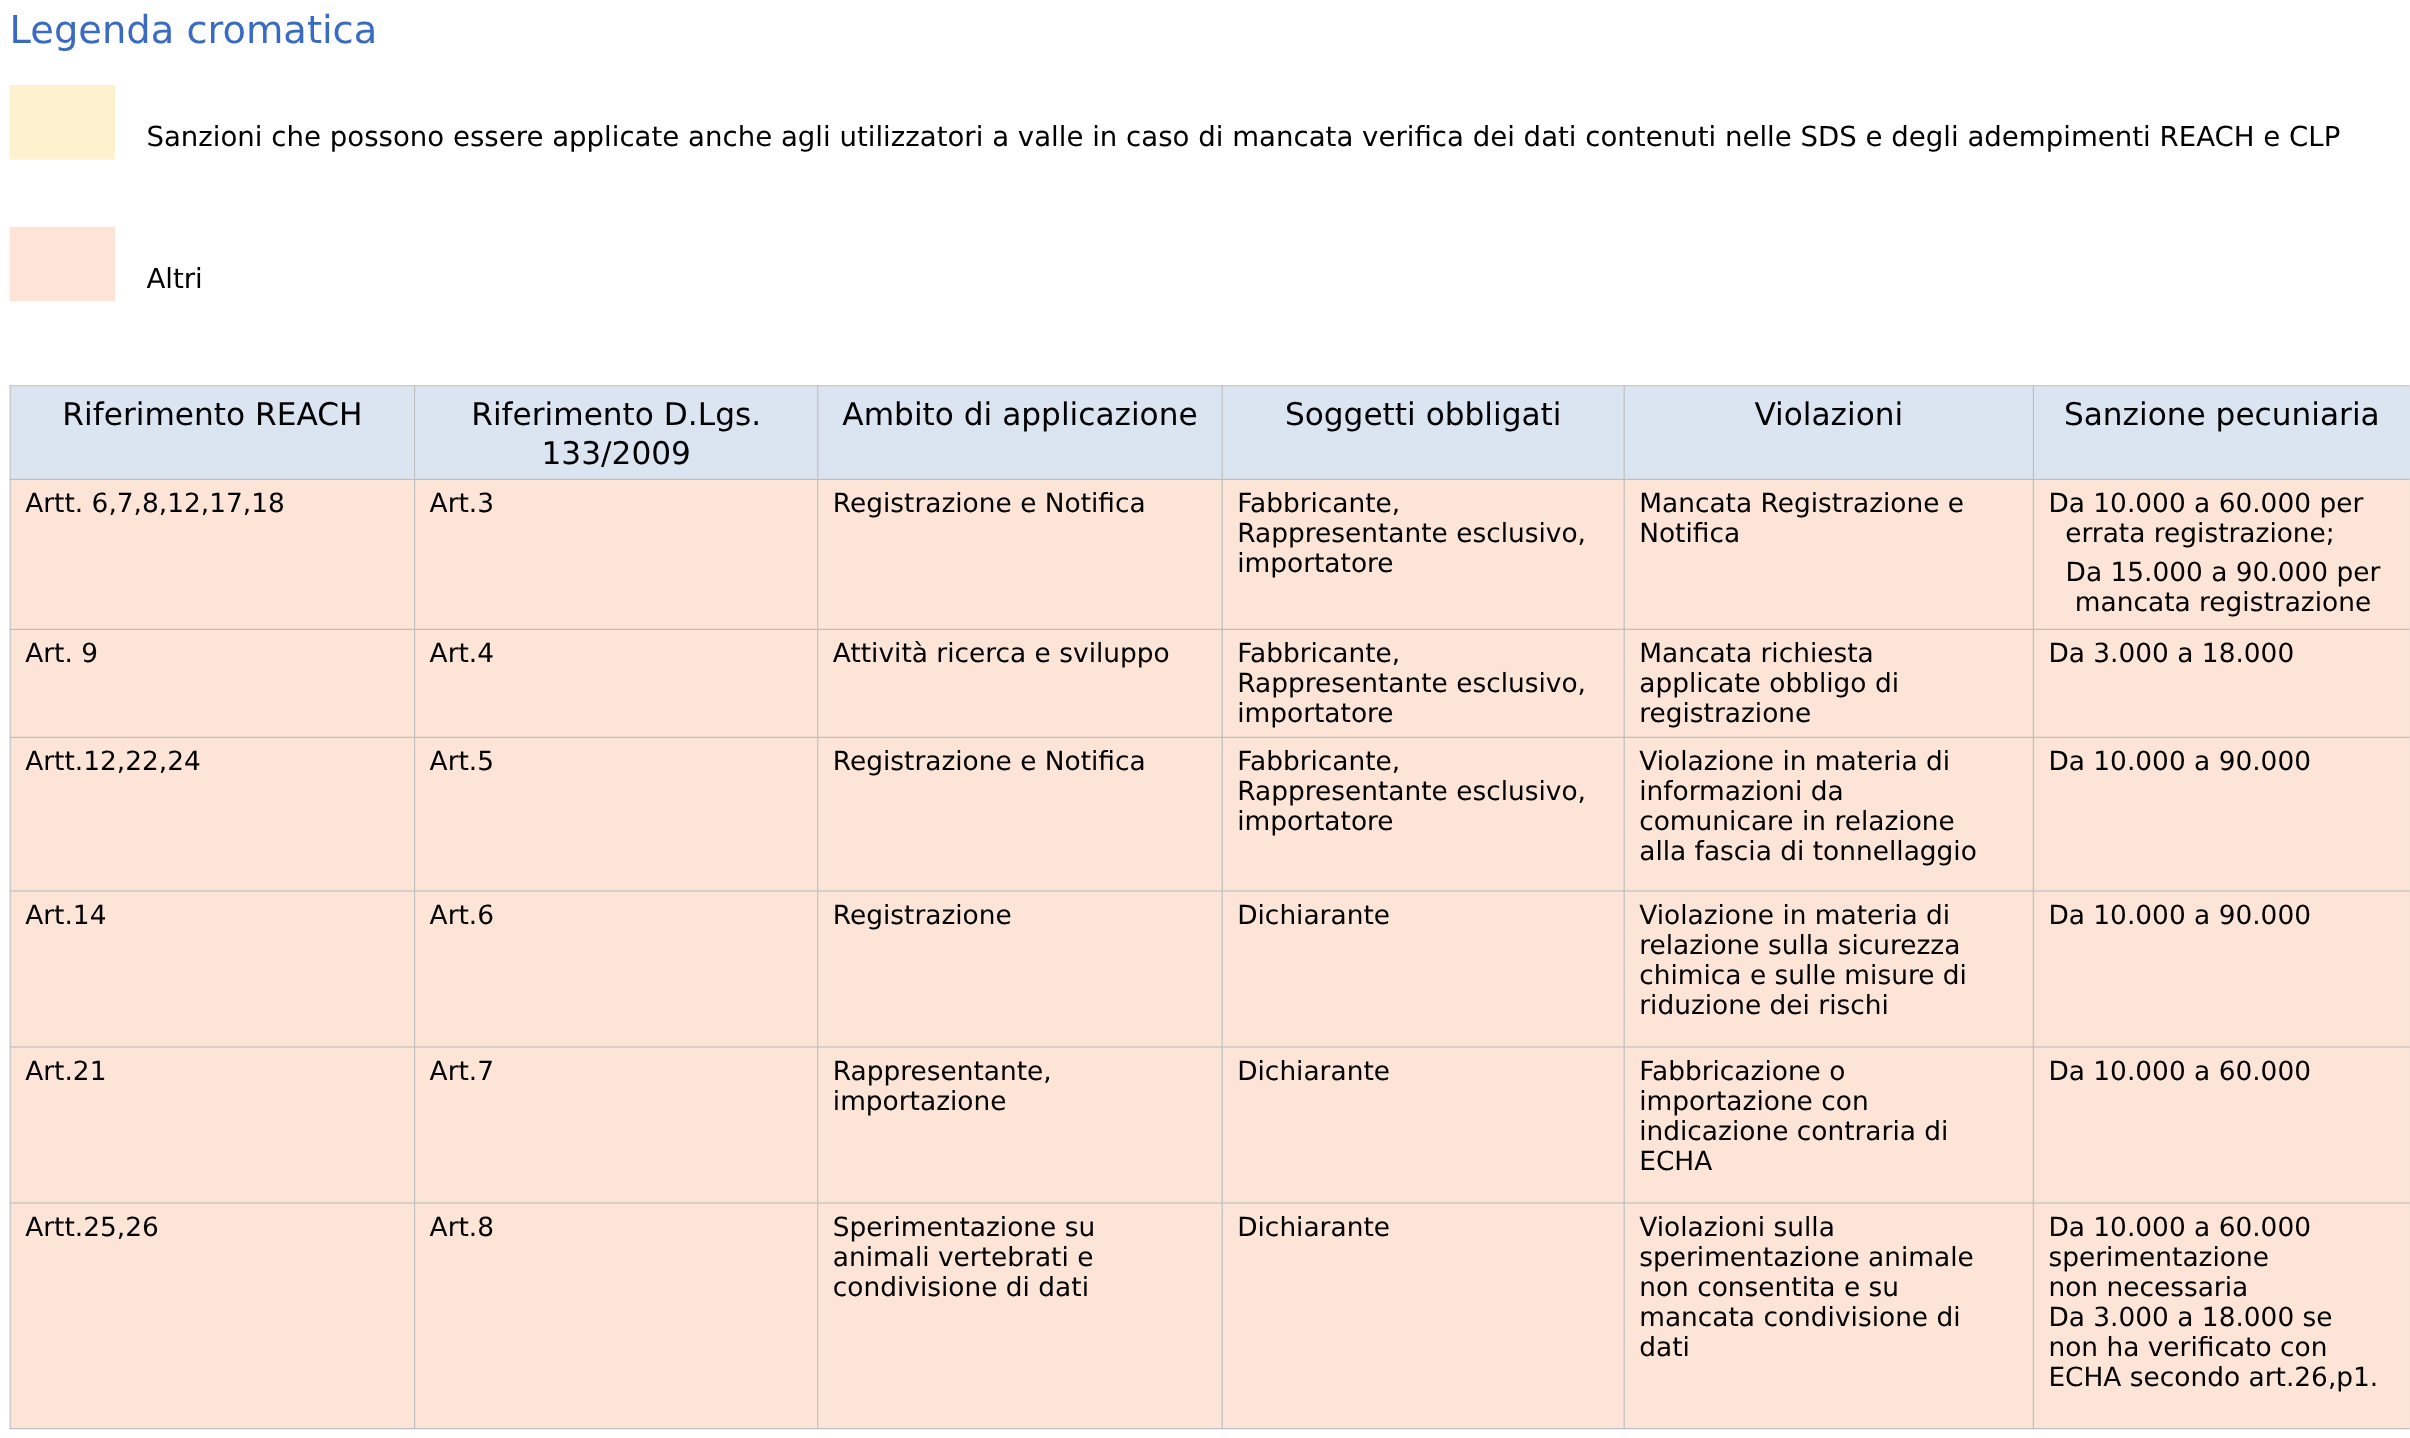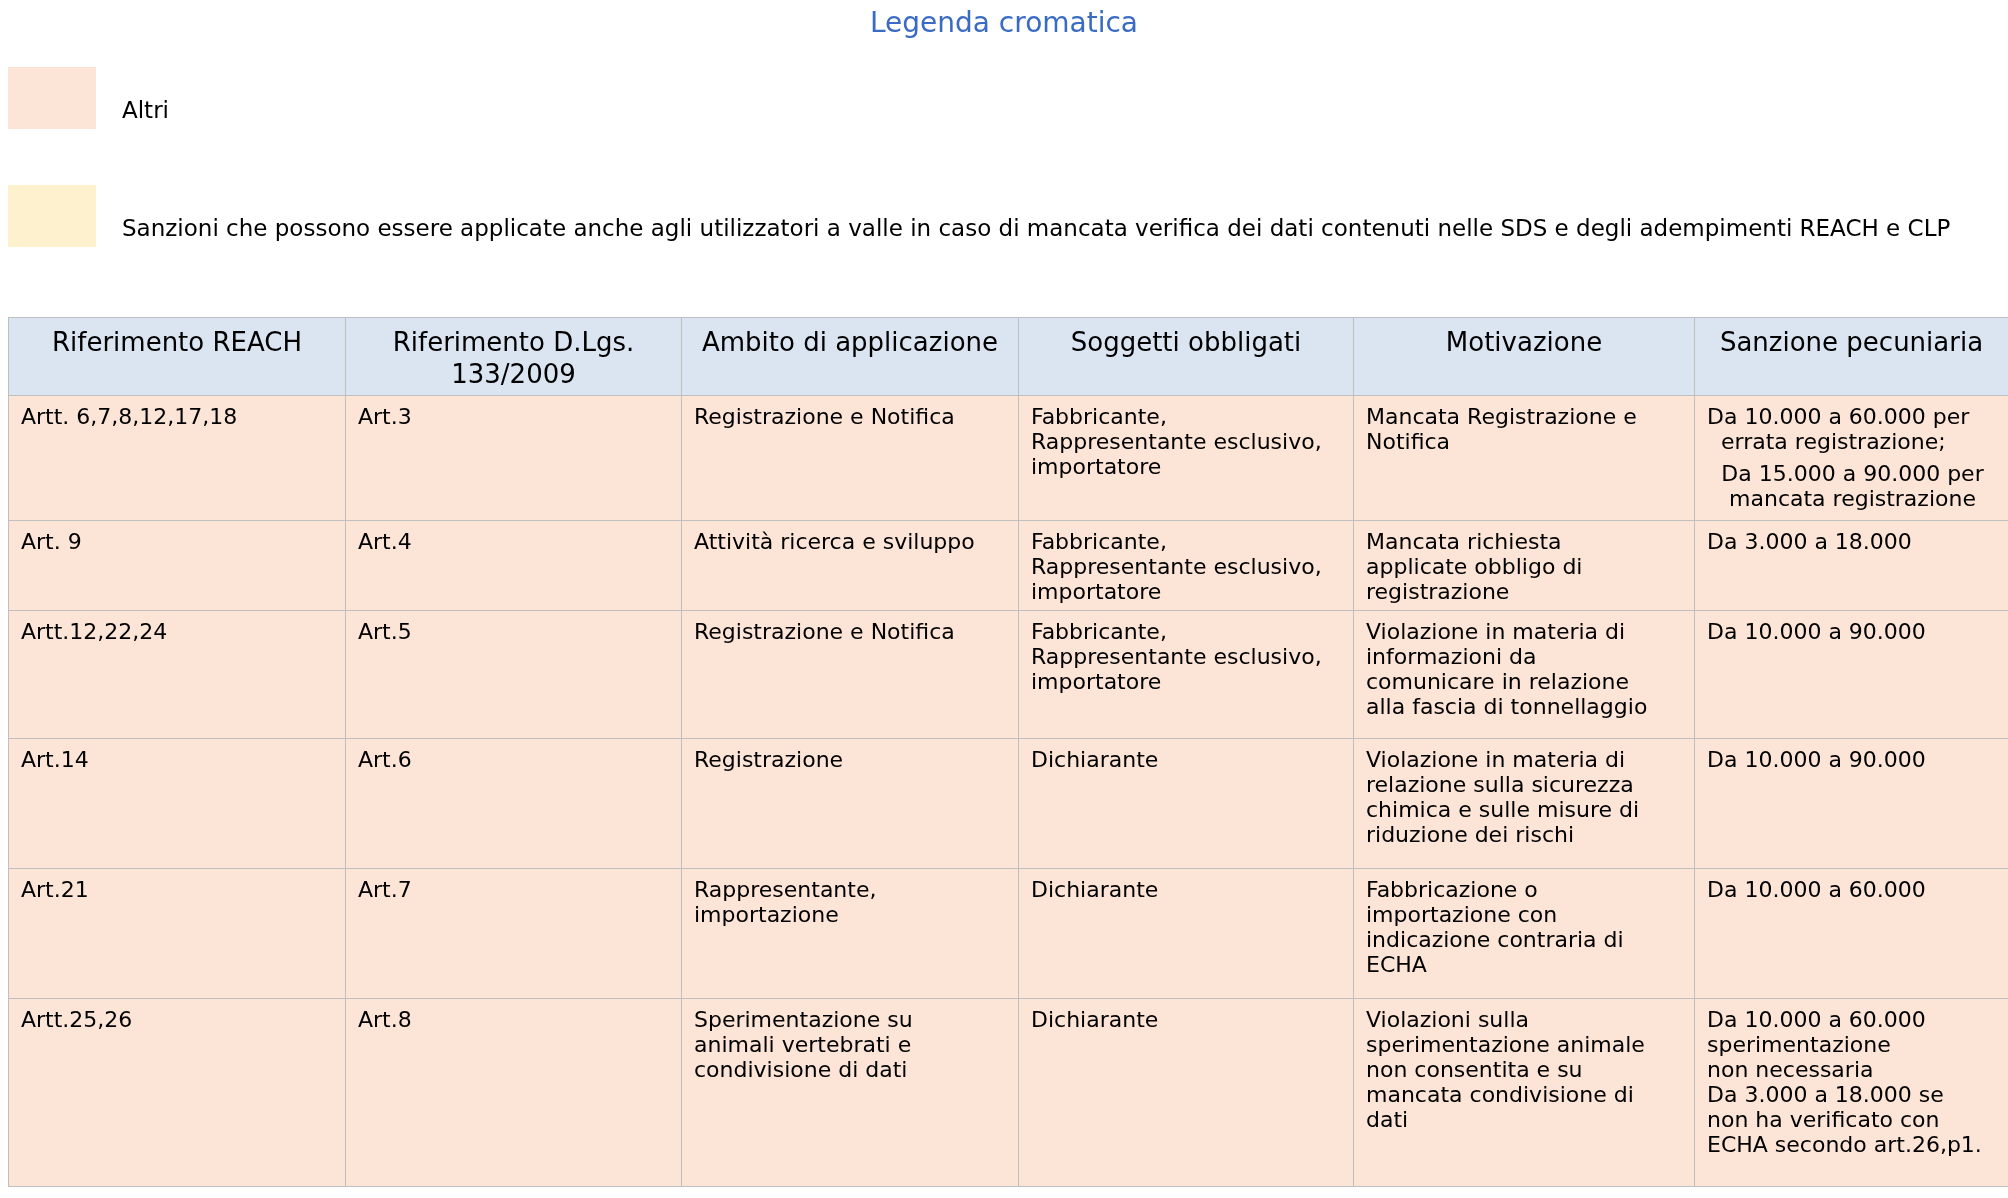--- a/index.html
+++ b/index.html
@@ -11,24 +11,23 @@
   *{box-sizing:border-box;}
   html,body{margin:0;padding:0;}
   body{
     width:2008px;height:1198px;background:#ffffff;color:#000;
     font-family:"DejaVu Sans","Liberation Sans",sans-serif;
     overflow:hidden;
   }
   .page{padding:6px 8px 0 8px;}
   .page-title{
     color:var(--title-color);
-    font-size:28px;
+    font-size:32px;
     line-height:1.2;
     margin:0 0 27px 0;
-    text-align:center;
   }
   .legend{margin:0;}
   .legend-item{display:flex;align-items:flex-end;margin-bottom:56px;}
   .legend-item:last-child{margin-bottom:0;}
   .swatch{width:88px;height:62px;flex:none;}
   .legend-label{
     margin-left:26px;
     font-size:23px;
     line-height:1.2;
     padding-bottom:4px;
@@ -73,45 +72,45 @@
 </style>
 </head>
 <body>
 
 <div class="page">
 
   <div class="page-title">Legenda cromatica</div>
 
   <div class="legend" id="legend">
       <div class="legend-item">
+        <div class="swatch" style="background: rgb(253, 242, 205);"></div>
+        <div class="legend-label">Sanzioni che possono essere applicate anche agli utilizzatori a valle in caso di mancata verifica dei dati contenuti nelle SDS e degli adempimenti REACH e CLP</div>
+      </div>
+      <div class="legend-item">
         <div class="swatch" style="background: rgb(252, 228, 214);"></div>
         <div class="legend-label">Altri</div>
-      </div>
-      <div class="legend-item">
-        <div class="swatch" style="background: rgb(253, 242, 205);"></div>
-        <div class="legend-label">Sanzioni che possono essere applicate anche agli utilizzatori a valle in caso di mancata verifica dei dati contenuti nelle SDS e degli adempimenti REACH e CLP</div>
       </div>
     </div>
 
   <table class="sanctions">
     <colgroup>
       <col class="c1">
         <col class="c2">
         <col class="c3">
       <col class="c4">
         <col class="c5">
         <col class="c6">
     </colgroup>
     <thead>
       <tr id="thead-row">
           <th>Riferimento REACH</th>
           <th>Riferimento D.Lgs. 133/2009</th>
           <th>Ambito di applicazione</th>
           <th>Soggetti obbligati</th>
-          <th>Motivazione</th>
+          <th>Violazioni</th>
           <th>Sanzione pecuniaria</th>
         </tr>
     </thead>
     <tbody id="tbody">
         <tr>
           <td>
             <div class="para">Artt. 6,7,8,12,17,18</div>
           </td>
           <td>
             <div class="para">Art.3</div>

